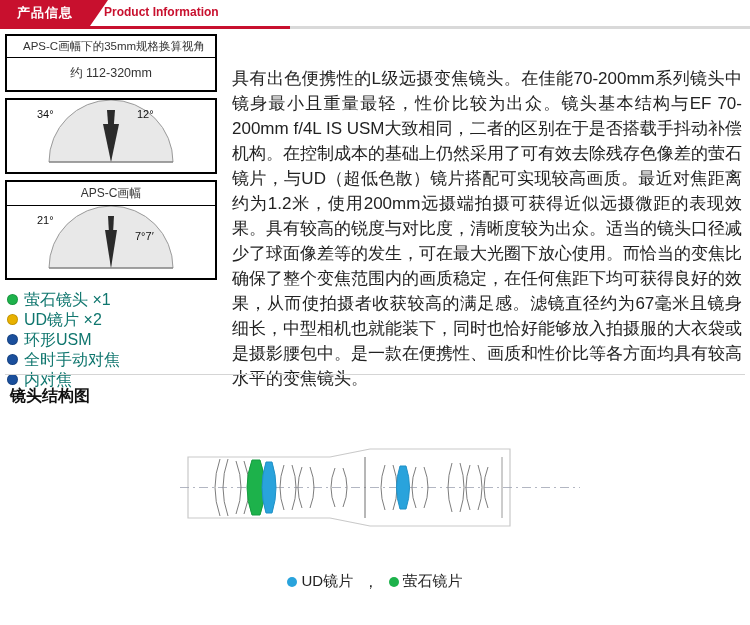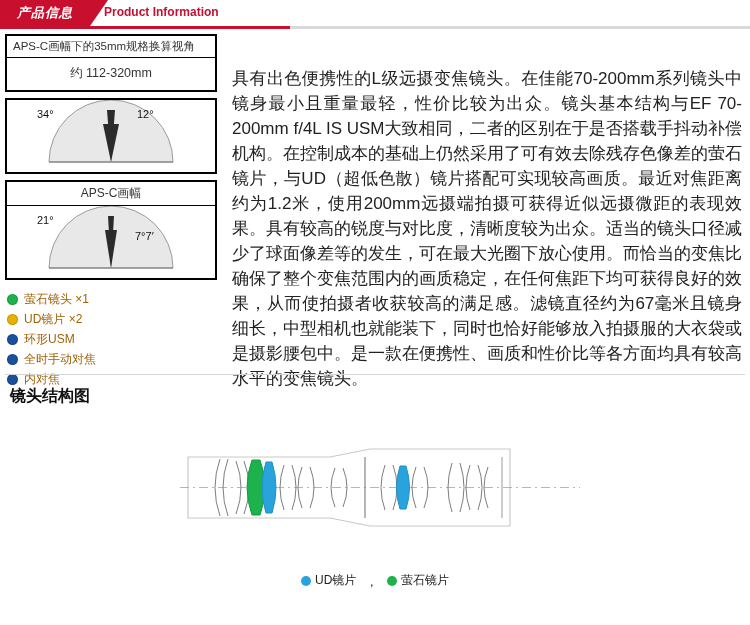--- a/index.html
+++ b/index.html
@@ -26,21 +26,20 @@
   .header-red {
     position: absolute;
     left: 0;
     top: 0;
     width: 90px;
     height: 26px;
     background: #c8102e;
     display: flex;
     align-items: center;
     justify-content: center;
-    font-style: italic;
   }
   .header-red-tail {
     position: absolute;
     left: 90px;
     top: 0;
     width: 0;
     height: 0;
     border-top: 26px solid #c8102e;
     border-right: 18px solid transparent;
   }
@@ -84,21 +83,21 @@
 
   .box {
     border: 2px solid #000;
     box-sizing: border-box;
     width: 212px;
     margin-bottom: 6px;
     background: #fff;
   }
   .box-title {
     font-size: 11.5px;
-    padding: 3px 4px 3px 6px;
+    padding: 3px 4px 3px 16px;
     border-bottom: 1px solid #000;
     text-align: left;
   }
   .box-title.center {
     text-align: center;
     font-size: 12px;
     padding: 3px 0;
   }
   .box-value {
     font-size: 12.5px;
@@ -121,22 +120,22 @@
   }
 
   
   .feature-list {
     margin-top: 10px;
     padding-left: 2px;
   }
   .feature-item {
     display: flex;
     align-items: center;
-    font-size: 12px;
-    color: #a16207;
+    font-size: 16px;
+    color: #0f766e;
     line-height: 19px;
     margin-bottom: 1px;
   }
   .bullet {
     width: 11px;
     height: 11px;
     border-radius: 50%;
     margin-right: 6px;
     flex: 0 0 auto;
     border: 1px solid rgba(0,0,0,0.15);
@@ -178,21 +177,21 @@
     top: 405px;
     width: 400px;
     height: 165px;
   }
   .legend {
     position: absolute;
     left: 0;
     top: 572px;
     width: 750px;
     text-align: center;
-    font-size: 12px;
+    font-size: 15px;
     color: #222;
   }
   .legend-item {
     display: inline-flex;
     align-items: center;
     margin: 0 4px;
   }
   .legend-dot {
     width: 10px;
     height: 10px;

